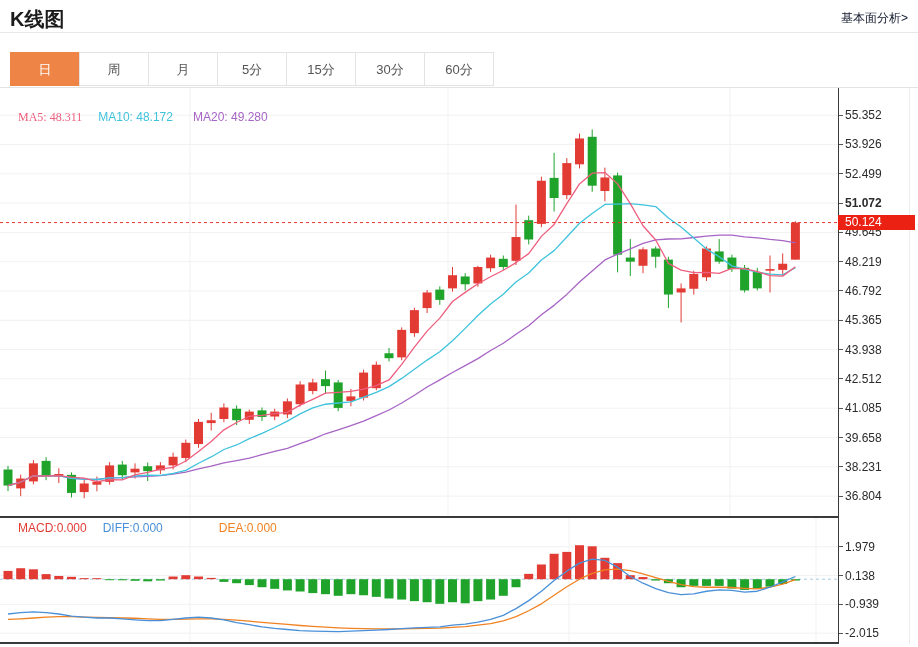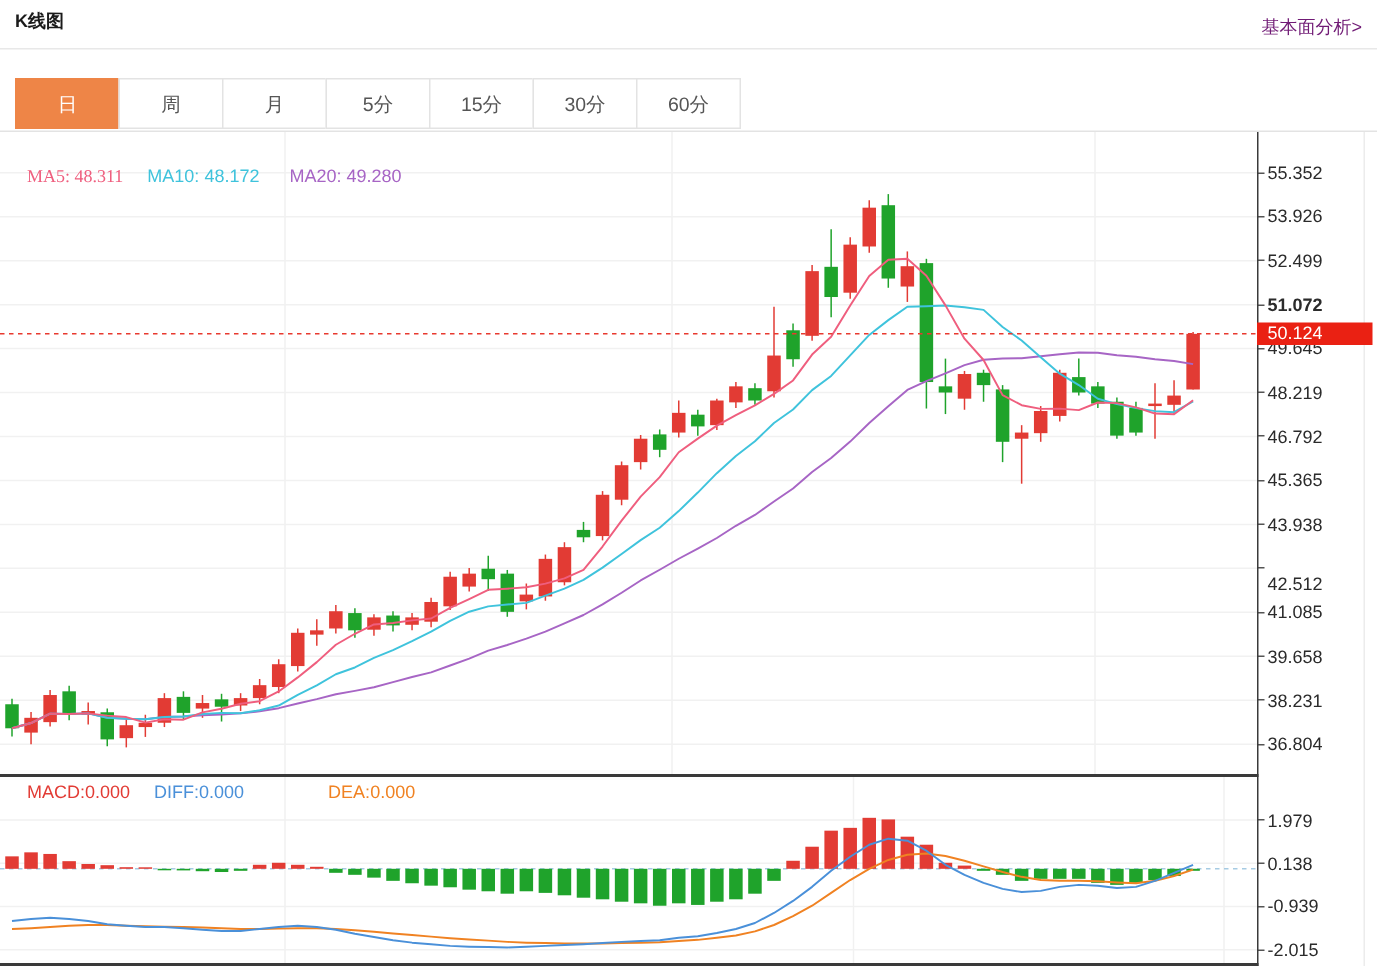--- a/index.html
+++ b/index.html
@@ -1,19 +1,19 @@
 <!DOCTYPE html>
 <html><head>
 <meta charset="utf-8">
 <style>
   html,body { margin:0; padding:0; background:#fff; }
   .page { position:relative; width:918px; height:647px; background:#fff;
           font-family:"Liberation Sans", sans-serif; overflow:hidden; }
-  .title { position:absolute; left:10px; top:6px; font-size:12px; font-weight:bold; color:#1b1b1b; }
-  .top-link { position:absolute; right:10px; top:10px; font-size:12px; color:#701a75; cursor:pointer; text-decoration:none; }
+  .title { position:absolute; left:10px; top:6px; font-size:20px; font-weight:bold; color:#1b1b1b; }
+  .top-link { position:absolute; right:10px; top:10px; font-size:12px; color:#0f172a; cursor:pointer; text-decoration:none; }
   .hr1 { position:absolute; top:32px; left:0; width:918px; height:1px; background:#e8e8e8; }
   .tabs { position:absolute; top:52px; left:10px; height:34px; display:flex; z-index:3; }
   .tab { width:70px; height:34px; line-height:34px; text-align:center; font-size:13px; color:#555;
          background:#fff; border:1px solid #e3e3e3; margin-left:-1px; box-sizing:border-box; cursor:pointer; }
   .tab:first-child { margin-left:0; }
   .tab.active { background:#ee8547; border-color:#ee8547; color:#fff; }
   .hr2 { position:absolute; top:87px; left:0; width:918px; height:1px; background:#e3e3e3; }
   #kline-svg { position:absolute; left:0; top:88px; z-index:1; }
   #macd-svg  { position:absolute; left:0; top:518px; z-index:1; }
   .ohlc-row { position:absolute; top:93px; left:18px; font-size:12px; color:#333; white-space:nowrap; z-index:3; }
@@ -302,21 +302,21 @@
       <div class="axis-label" style="top: 225.406px;">49.645</div>
       <div class="tick-mark" style="top: 261.192px;"></div>
       <div class="axis-label" style="top: 254.692px;">48.219</div>
       <div class="tick-mark" style="top: 290.498px;"></div>
       <div class="axis-label" style="top: 283.998px;">46.792</div>
       <div class="tick-mark" style="top: 319.805px;"></div>
       <div class="axis-label" style="top: 313.305px;">45.365</div>
       <div class="tick-mark" style="top: 349.112px;"></div>
       <div class="axis-label" style="top: 342.612px;">43.938</div>
       <div class="tick-mark" style="top: 378.398px;"></div>
-      <div class="axis-label" style="top: 371.898px; margin-top: 10px;">42.512</div>
+      <div class="axis-label" style="top: 371.898px;">42.512</div>
       <div class="tick-mark" style="top: 407.704px;"></div>
       <div class="axis-label" style="top: 401.204px;">41.085</div>
       <div class="tick-mark" style="top: 437.011px;"></div>
       <div class="axis-label" style="top: 430.511px;">39.658</div>
       <div class="tick-mark" style="top: 466.317px;"></div>
       <div class="axis-label" style="top: 459.817px;">38.231</div>
       <div class="tick-mark" style="top: 495.624px;"></div>
       <div class="axis-label" style="top: 489.124px;">36.804</div>
     </div>
   <div id="macd-axis">

